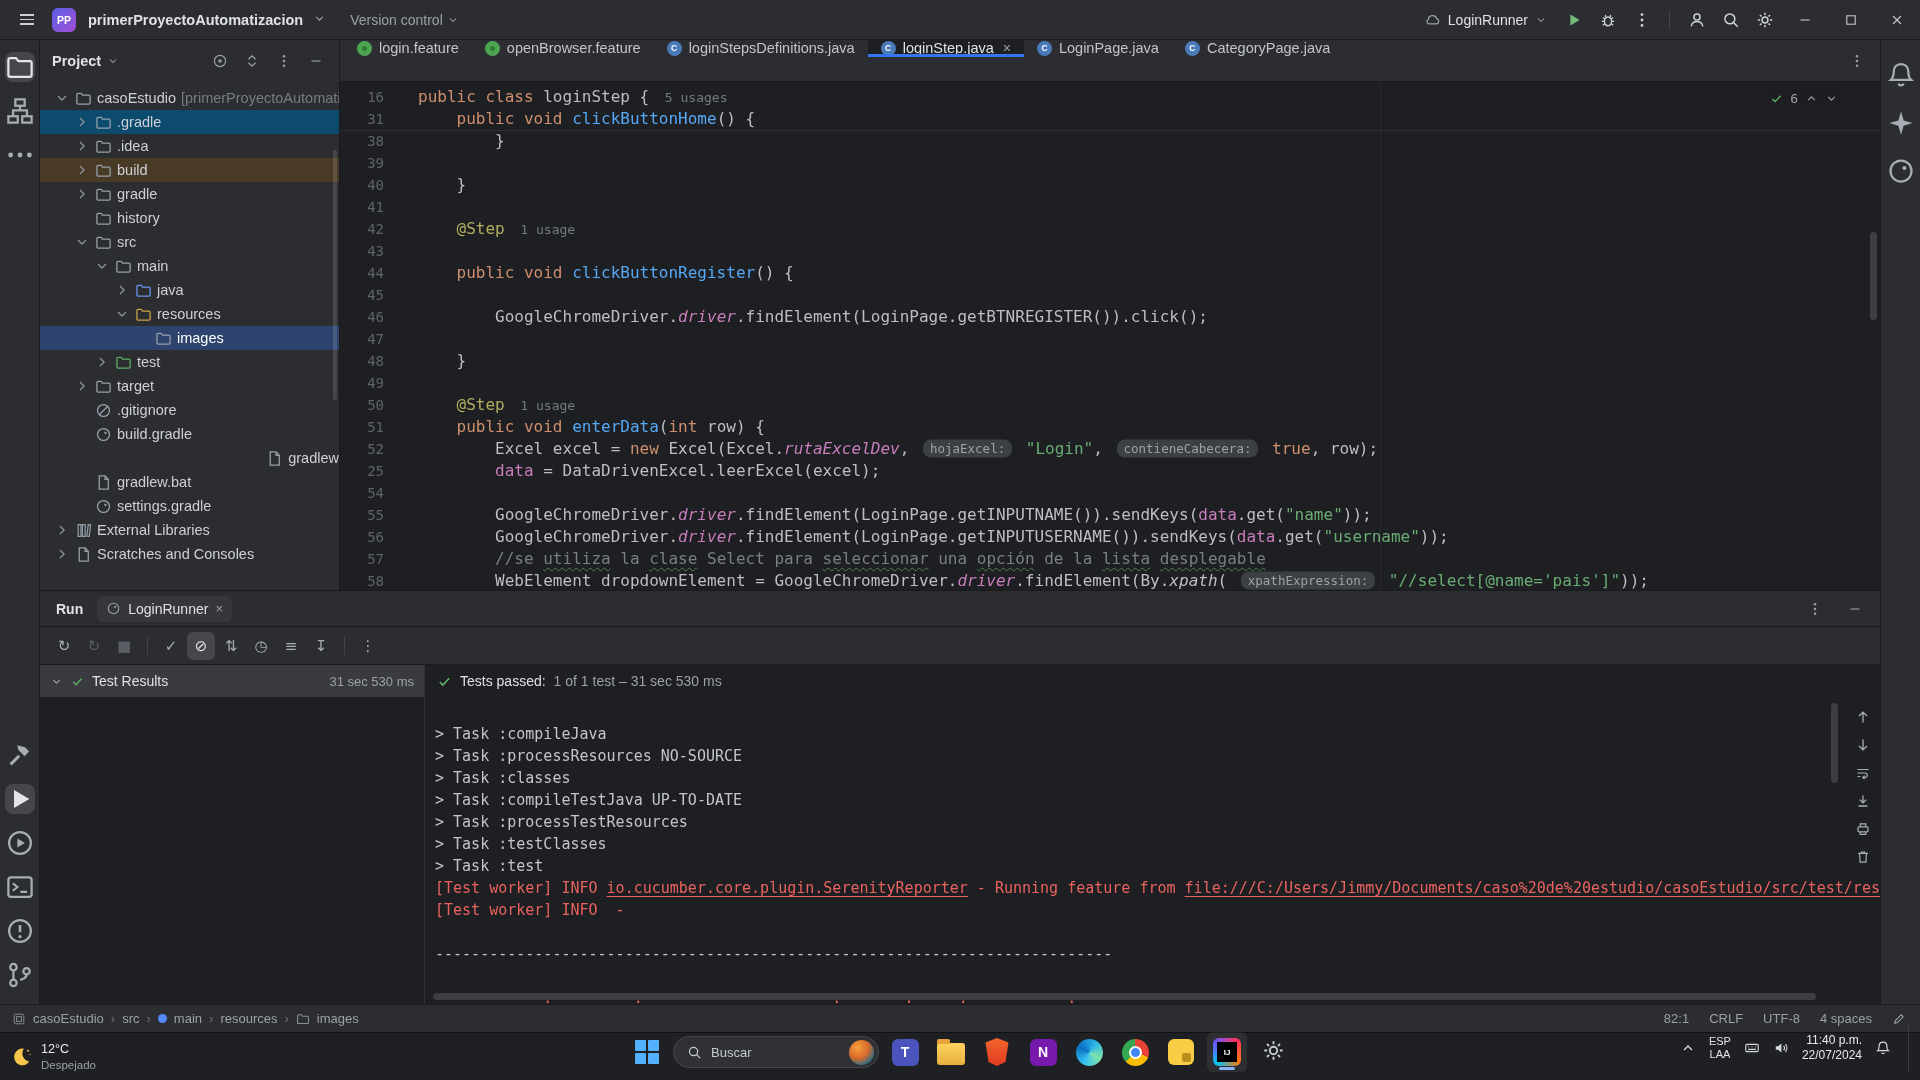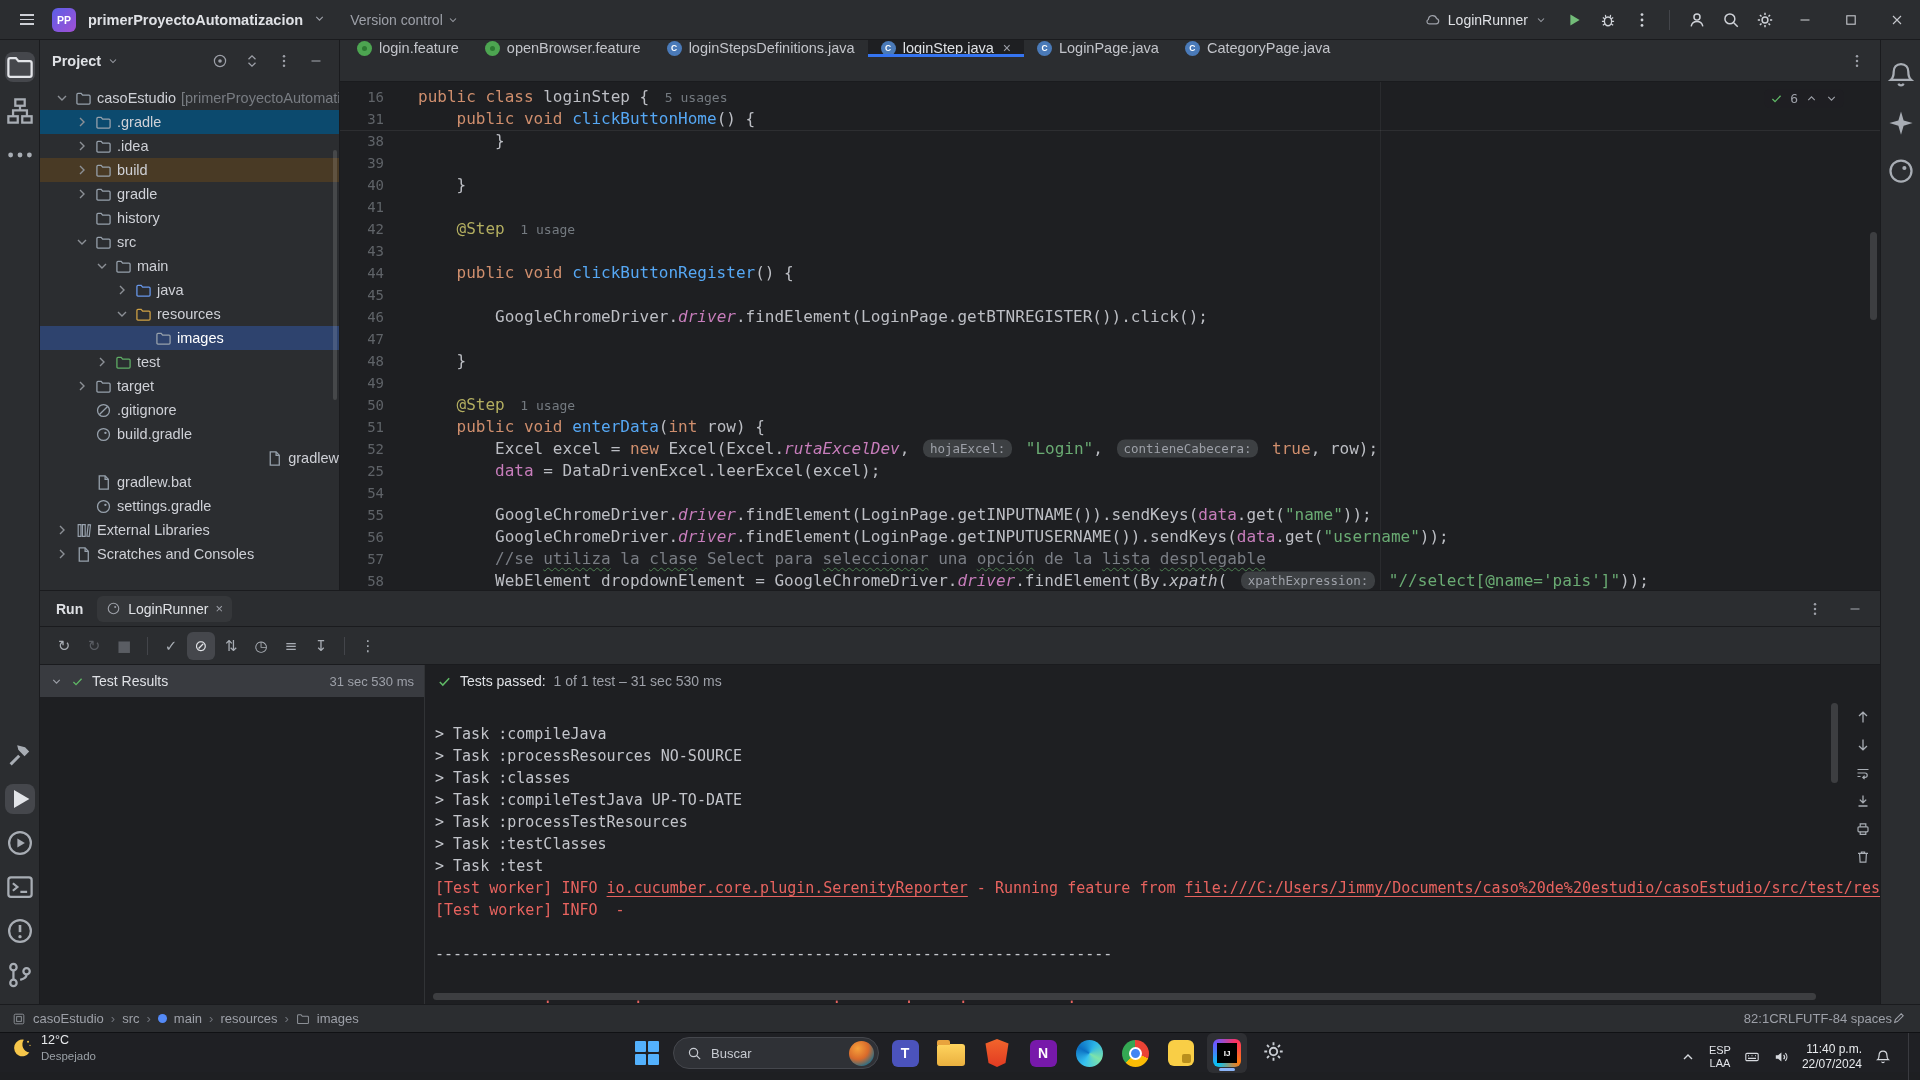--- a/index.html
+++ b/index.html
@@ -123,25 +123,25 @@
   .con-icons .svgi{width:16px;height:16px}
   .con-vsb{position:absolute;right:42px;top:6px;width:7px;height:80px;border-radius:4px;background:rgba(255,255,255,.14)}
   .con-hsb{position:absolute;left:8px;right:64px;bottom:4px;height:7px;border-radius:4px;background:rgba(255,255,255,.14)}
 
   
   .statusbar{height:28px;background:var(--bg-panel);border-top:1px solid var(--border);display:flex;align-items:center;padding:0 14px 0 12px;font-size:13px;color:var(--txt-dim);gap:7px}
   .bc{display:flex;align-items:center;gap:7px}
   .bc .svgi{width:14px;height:14px;color:#8c9096}
   .bc .dotb{width:9px;height:9px;border-radius:50%;background:#548af7}
   .bc .sep{color:#6f737a}
-  .sb-right{margin-left:auto;display:flex;align-items:flex-start;}
+  .sb-right{margin-left:auto;display:flex;align-items:flex-end;gap:20px}
   .sb-right .svgi{width:14px;height:14px}
 
   
-  .taskbar{height:40px;background:#1f2024;border-top:1px solid #101114;display:flex;align-items:flex-start;position:relative}
+  .taskbar{height:40px;background:#1f2024;border-top:1px solid #101114;display:flex;align-items:flex-end;position:relative}
   .weather{position:absolute;left:10px;display:flex;align-items:center;gap:9px}
   .weather .svgi{width:22px;height:22px}
   .wtxt{display:flex;flex-direction:column;line-height:1.25}
   .w-temp{color:#e8eaed;font-size:12.5px}
   .w-desc{color:#9aa0a6;font-size:11.5px}
   .tb-center{margin:0 auto;display:flex;align-items:center;gap:6px}
   .tb-app{width:40px;height:40px;border-radius:6px;display:flex;align-items:center;justify-content:center;position:relative}
   .tb-app.active{background:rgba(255,255,255,.07)}
   .tb-app.active::after{content:"";position:absolute;bottom:2px;left:50%;transform:translateX(-50%);width:16px;height:3px;border-radius:2px;background:#8ab4f8}
   .tb-start{display:grid;grid-template-columns:11px 11px;grid-template-rows:11px 11px;gap:2px}

